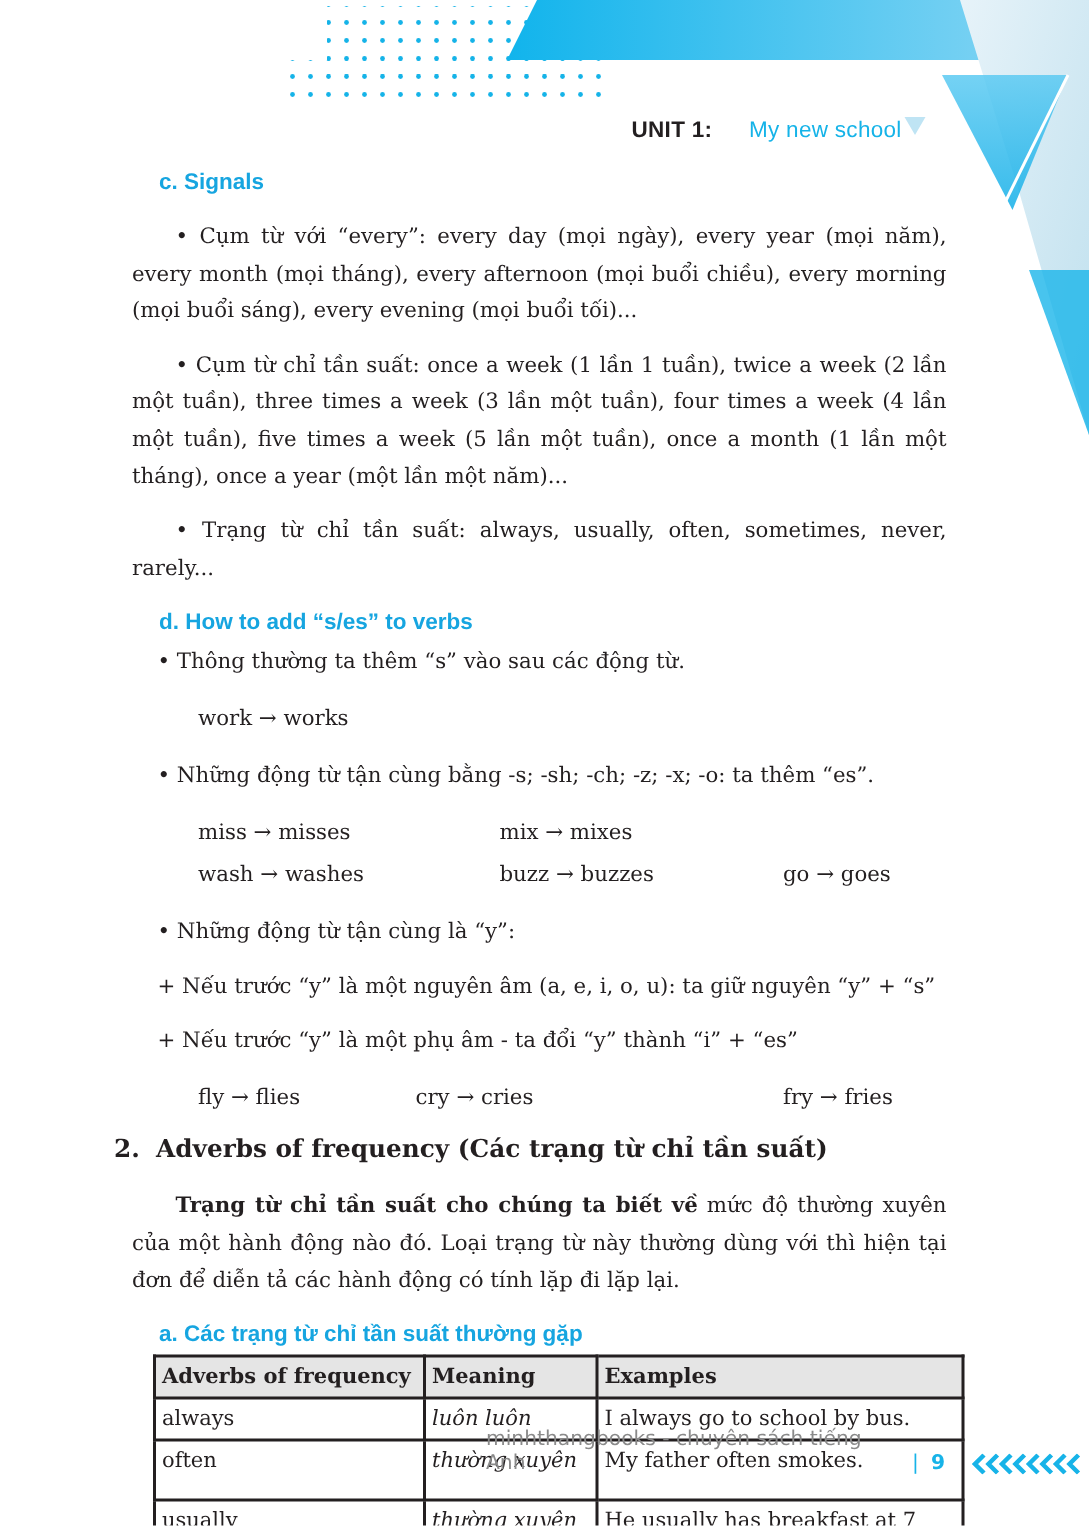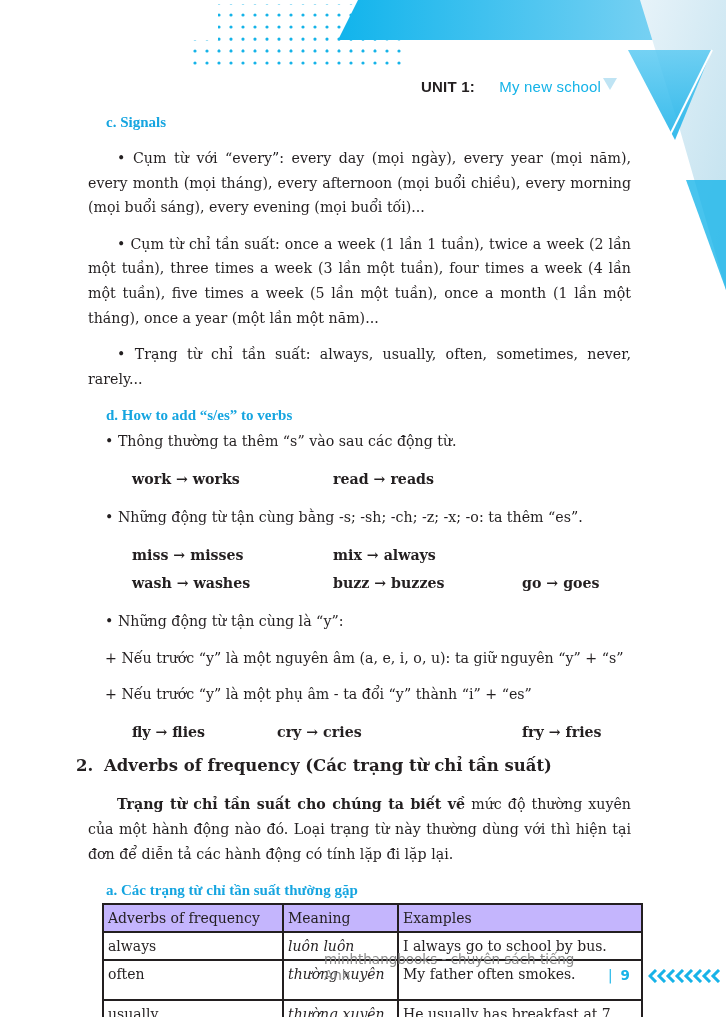--- a/index.html
+++ b/index.html
@@ -11,40 +11,40 @@
   .deco { position: absolute; left: 0; top: 0; width: 726px; height: 1017px; pointer-events: none; }
   .unit-header {
     position: absolute; top: 78px; left: 421px;
     font-family: "Liberation Sans", sans-serif; font-size: 15px; letter-spacing: 0.2px;
   }
   .unit-header .u { font-weight: bold; color: #231f20; }
   .unit-header .t { color: #15b3e8; margin-left: 20px; }
   .content { position: absolute; left: 76px; top: 110px; width: 567px; font-size: 14.2px; line-height: 24.6px; }
   .h-sub {
     color: #16a5e0; font-weight: bold; font-size: 15px; margin-left: 30px; line-height: 24px;
-    font-family: Liberation Serif, serif;
+    font-family: Liberation Sans, sans-serif;
   }
   p { margin: 12px; text-align: justify; }
   .indent { text-indent: 29px; }
   .bullet-line { margin-left: 29px; }
   .ex-row { display: flex; margin-left: 56px; line-height: 27.5px; }
-  .ex-row span { display: inline-block; font-weight: bold; }
+  .ex-row span { display: inline-block; }
   .c1 { width: 201px; } .c2 { width: 189px; }
   .h2 {
     font-weight: bold; font-size: 16.5px; margin-top: 6px; line-height: 28px;
     display: flex;
   }
   .h2 .num { width: 28px; }
   b.strong { font-weight: bold; }
   table {
     border-collapse: collapse; margin-left: 26px; margin-top: 1px; width: 541px;
     font-size: 14px;
   }
   th, td { border: 2px solid #231f20; padding: 2px 4px; text-align: left; vertical-align: top; line-height: 22px; }
-  th { background: #c4b5fd; font-weight: normal; }
+  th { background: #e5e5e5; font-weight: bold; }
   td.it { font-style: italic; }
   .footer {
     position: absolute; top: 951px; left: 324px; display: flex; align-items: flex-end;
     font-family: "DejaVu Sans", sans-serif; font-size: 13.5px; color: #8a8a8a;
   }
   .footer .bar { color: #17b3e8; margin: 0 8px; }
   .footer .pg { color: #17b3e8; font-weight: bold; }
   .chev { display: flex; margin-left: 18px; }
   .chev svg { display: block; }
 </style>
@@ -89,26 +89,25 @@
 <div class="content">
   <div class="h-sub">c. Signals</div>
   <p class="indent">• Cụm từ với “every”: every day (mọi ngày), every year (mọi năm), every month (mọi tháng), every afternoon (mọi buổi chiều), every morning (mọi buổi sáng), every evening (mọi buổi tối)...</p>
   <p class="indent">• Cụm từ chỉ tần suất: once a week (1 lần 1 tuần), twice a week (2 lần một tuần), three times a week (3 lần một tuần), four times a week (4 lần một tuần), five times a week (5 lần một tuần), once a month (1 lần một tháng), once a year (một lần một năm)...</p>
   <p class="indent">• Trạng từ chỉ tần suất: always, usually, often, sometimes, never, rarely...</p>
 
   <div class="h-sub" style="margin-top:4px">d. How to add “s/es” to verbs</div>
   <p class="bullet-line" style="margin-top:2px">• Thông thường ta thêm “s” vào sau các động từ.</p>
   <div class="ex-row">
     <span class="c1">work → works</span>
-    <span class="c2">read → reads</span>
   </div>
   <p class="bullet-line">• Những động từ tận cùng bằng -s; -sh; -ch; -z; -x; -o: ta thêm “es”.</p>
   <div class="ex-row">
     <span class="c1">miss → misses</span>
-    <span>mix → always</span>
+    <span>mix → mixes</span>
   </div>
   <div class="ex-row">
     <span class="c1">wash → washes</span>
     <span class="c2">buzz → buzzes</span>
     <span>go → goes</span>
   </div>
   <p class="bullet-line">• Những động từ tận cùng là “y”:</p>
   <p class="bullet-line">+ Nếu trước “y” là một nguyên âm (a, e, i, o, u): ta giữ nguyên “y” + “s”</p>
   <p class="bullet-line">+ Nếu trước “y” là một phụ âm - ta đổi “y” thành “i” + “es”</p>
   <div class="ex-row">

